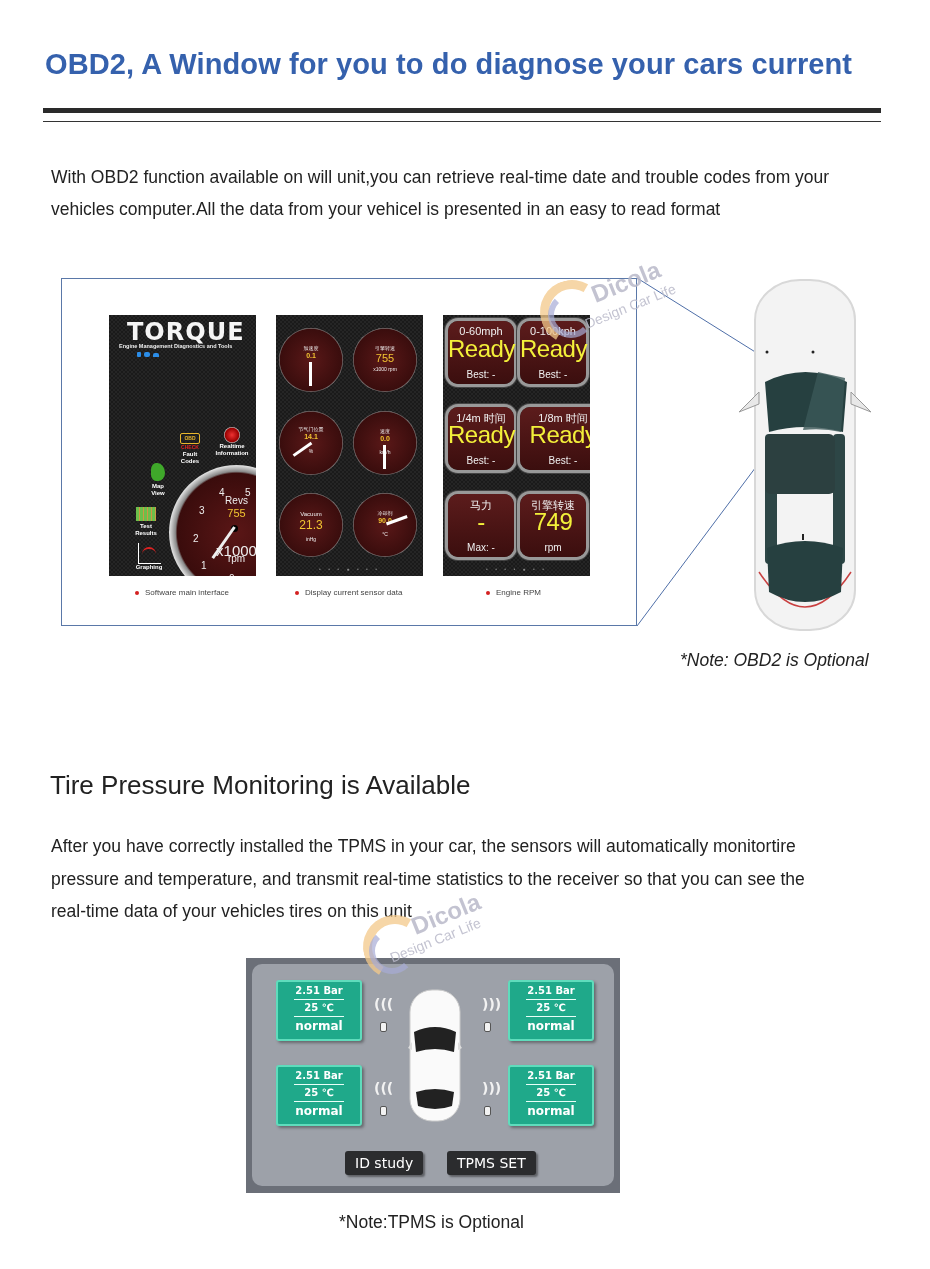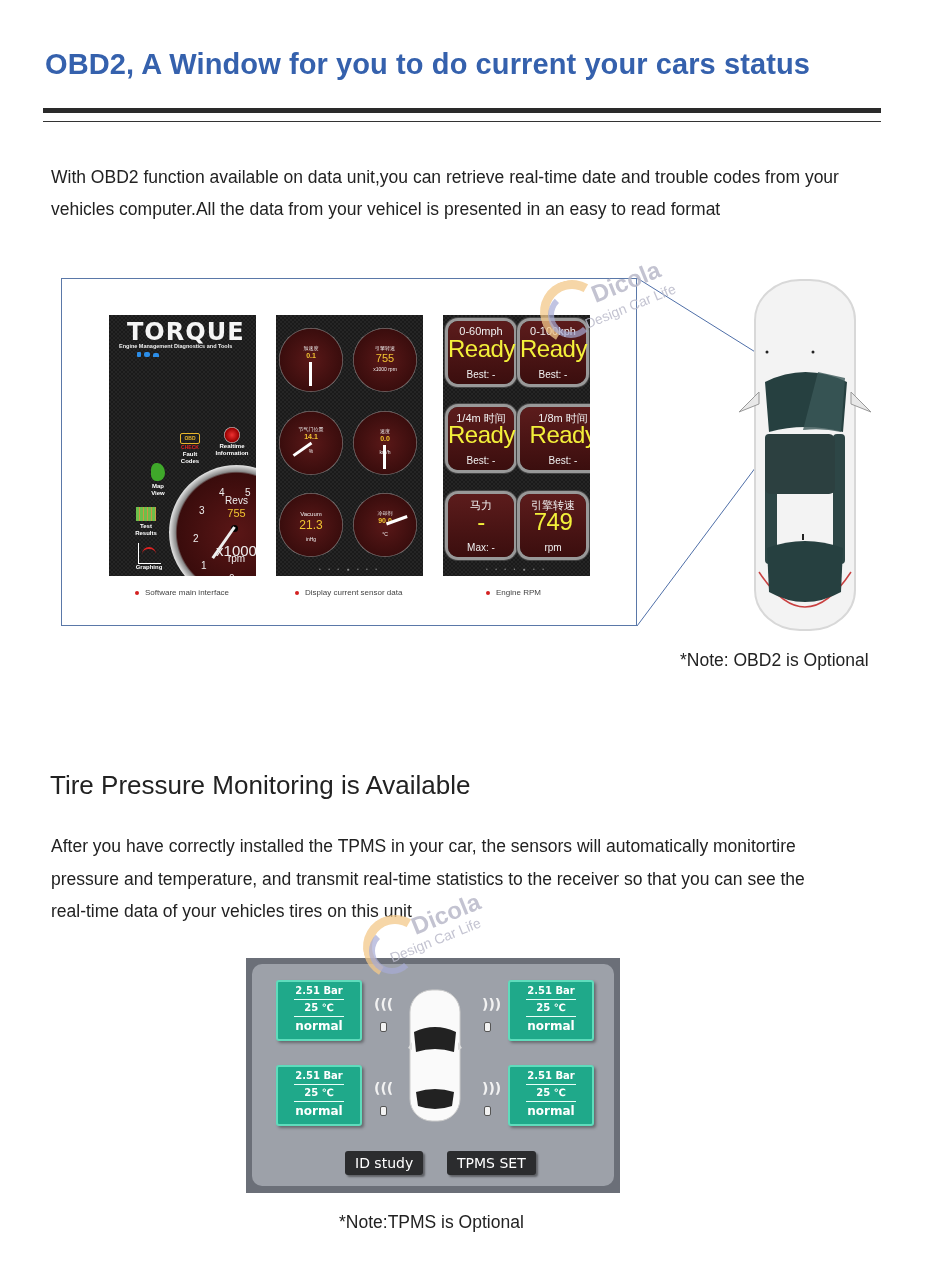--- a/index.html
+++ b/index.html
@@ -41,25 +41,25 @@
   .tcard .r2{position:absolute;top:20px;left:0;width:100%;font-size:10px;font-family:"DejaVu Sans",sans-serif;}
   .tcard .r3{position:absolute;top:37px;left:0;width:100%;font-size:12px;font-family:"DejaVu Sans",sans-serif;}
   .tcard .ln{position:absolute;left:16px;width:50px;height:1px;background:#e8fff8;}
   .sig{position:absolute;font-size:14px;color:#f2f2f2;font-weight:bold;font-family:"DejaVu Sans",sans-serif;}
   .sensor{position:absolute;width:5px;height:8px;border-radius:2px;background:#f2f2f2;border:1px solid #555;}
   .tbtn{position:absolute;height:24px;padding:0 10px;background:#2b2c2e;border-radius:3px;color:#fff;font-size:14px;line-height:24px;font-family:"DejaVu Sans",sans-serif;box-shadow:2px 2px 2px rgba(0,0,0,0.4);white-space:nowrap;}
 </style>
 </head>
 <body>
 
-<div class="abs title">OBD2, A Window for you to do current your cars status</div>
+<div class="abs title">OBD2, A Window for you to do diagnose your cars current</div>
 <div class="abs rule-thick"></div>
 <div class="abs rule-thin"></div>
 
-<div class="abs para" style="top:161px;">With OBD2 function available on data unit,you can retrieve real-time date and trouble codes from your</div>
+<div class="abs para" style="top:161px;">With OBD2 function available on will unit,you can retrieve real-time date and trouble codes from your</div>
 <div class="abs para" style="top:193px;">vehicles computer.All the data from your vehicel is presented in an easy to read format</div>
 
 <svg class="abs" style="left:0;top:0;width:930px;height:700px;pointer-events:none;">
   <line x1="637" y1="278" x2="808" y2="385" stroke="#4f6fa8" stroke-width="1"></line>
   <line x1="637" y1="626" x2="812" y2="392" stroke="#4f6fa8" stroke-width="1"></line>
 </svg>
 
 <div class="abs frame">
 
   <div class="shot" style="left:47px;width:147px;">
@@ -203,21 +203,21 @@
     <rect x="110" y="162" width="12" height="130" fill="#2d4646" rx="4"></rect>
     <rect x="42" y="162" width="70" height="60" rx="6" fill="#2c4040" transform="translate(0,0)"></rect>
     <rect x="42" y="162" width="70" height="60" rx="6" fill="none"></rect>
     <path d="M44 276 Q82 262 120 276 L118 320 Q82 340 46 320 Z" fill="#264040"></path>
     <circle cx="44" cy="80" r="1.5" fill="#222"></circle>
       <circle cx="90" cy="80" r="1.5" fill="#222"></circle>
     <rect x="79" y="262" width="2" height="6" fill="#222"></rect>
   </svg>
 </div>
 
-<div class="abs note" style="left:680px;top:650px;">*Note: OBD2 is Optional</div>
+<div class="abs note" style="left:680px;top:650px;font-style:italic;">*Note: OBD2 is Optional</div>
 
 <div class="abs h2">Tire Pressure Monitoring is Available</div>
 <div class="abs para" style="top:830px;">After you have correctly installed the TPMS in your car, the sensors will automatically monitortire</div>
 <div class="abs para" style="top:863px;">pressure and temperature, and transmit real-time statistics to the receiver so that you can see the</div>
 <div class="abs para" style="top:895px;">real-time data of your vehicles tires on this unit</div>
 
 <div class="abs tpms">
   <div class="tpms-inner"></div>
 
   <div class="tcard" style="left:30px;top:22px;">

